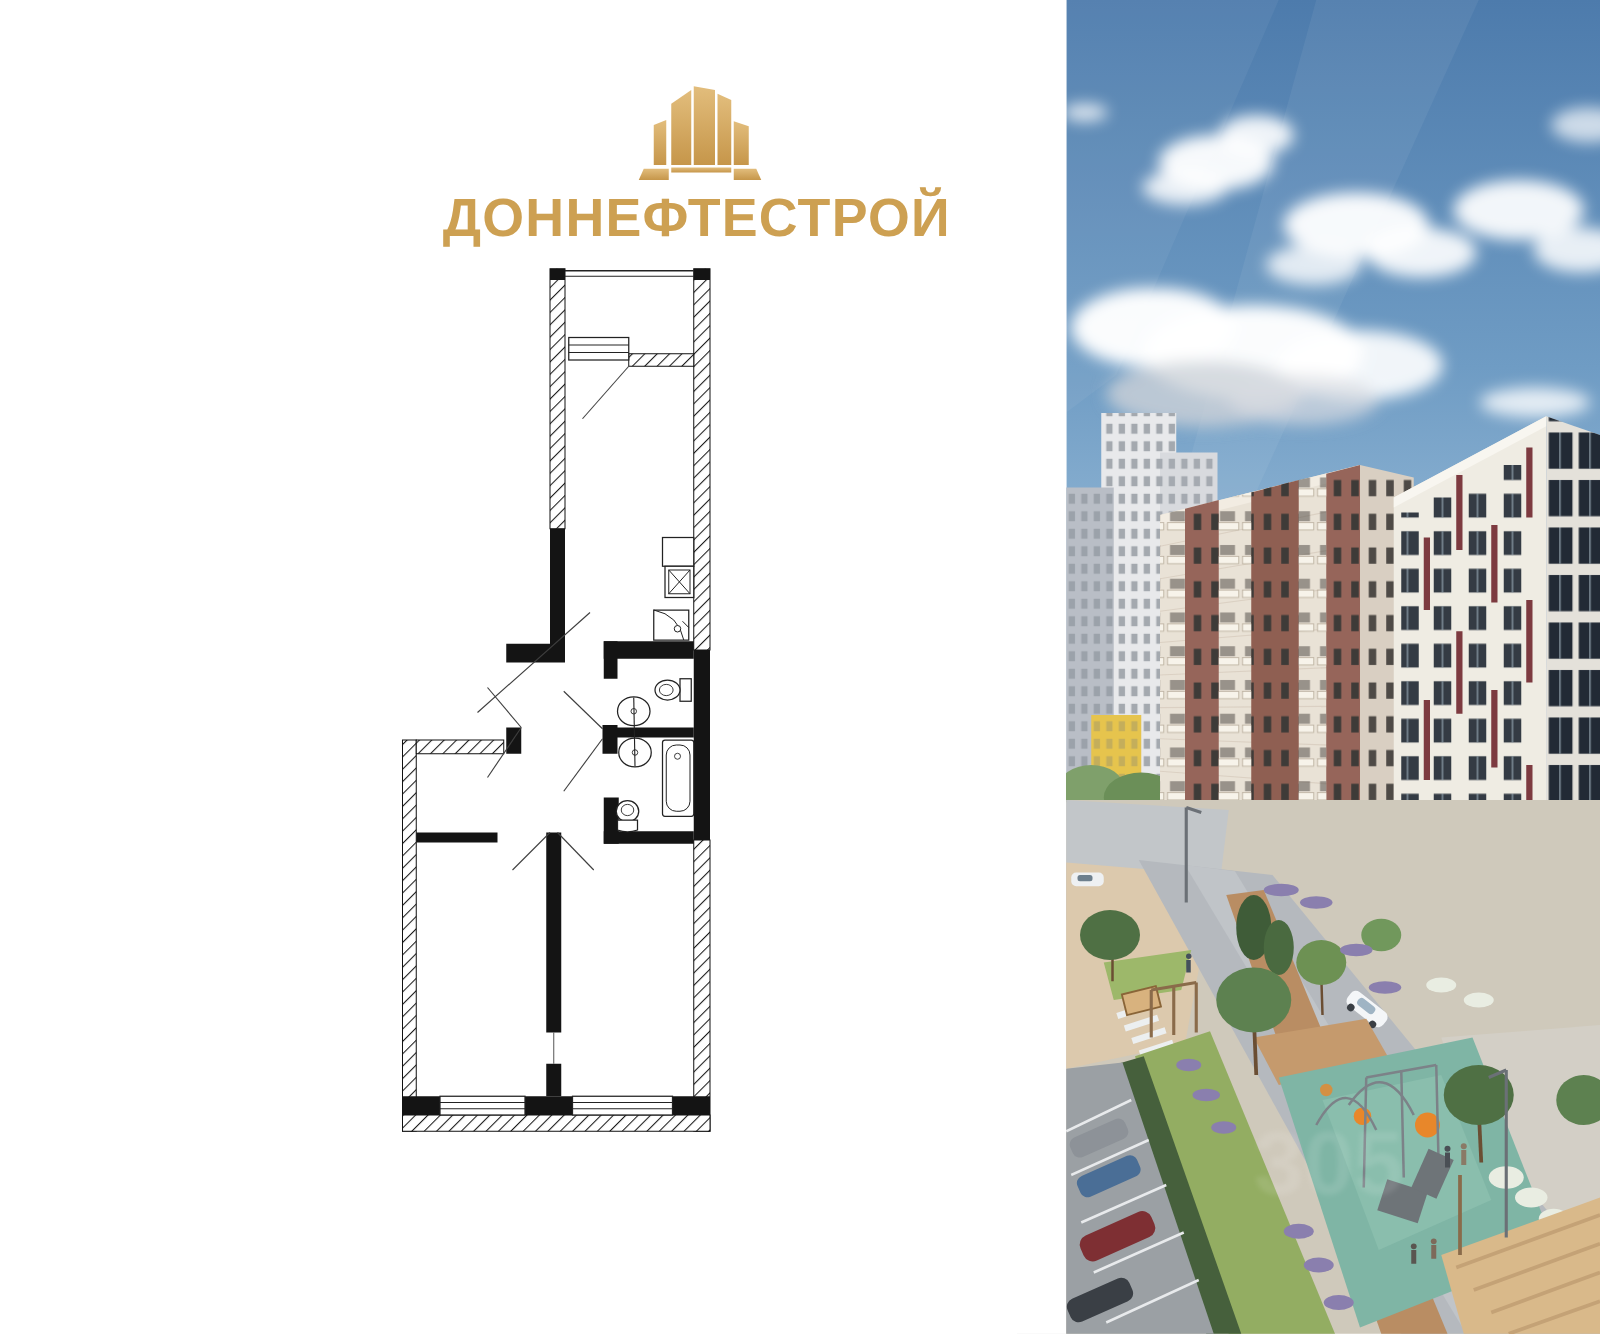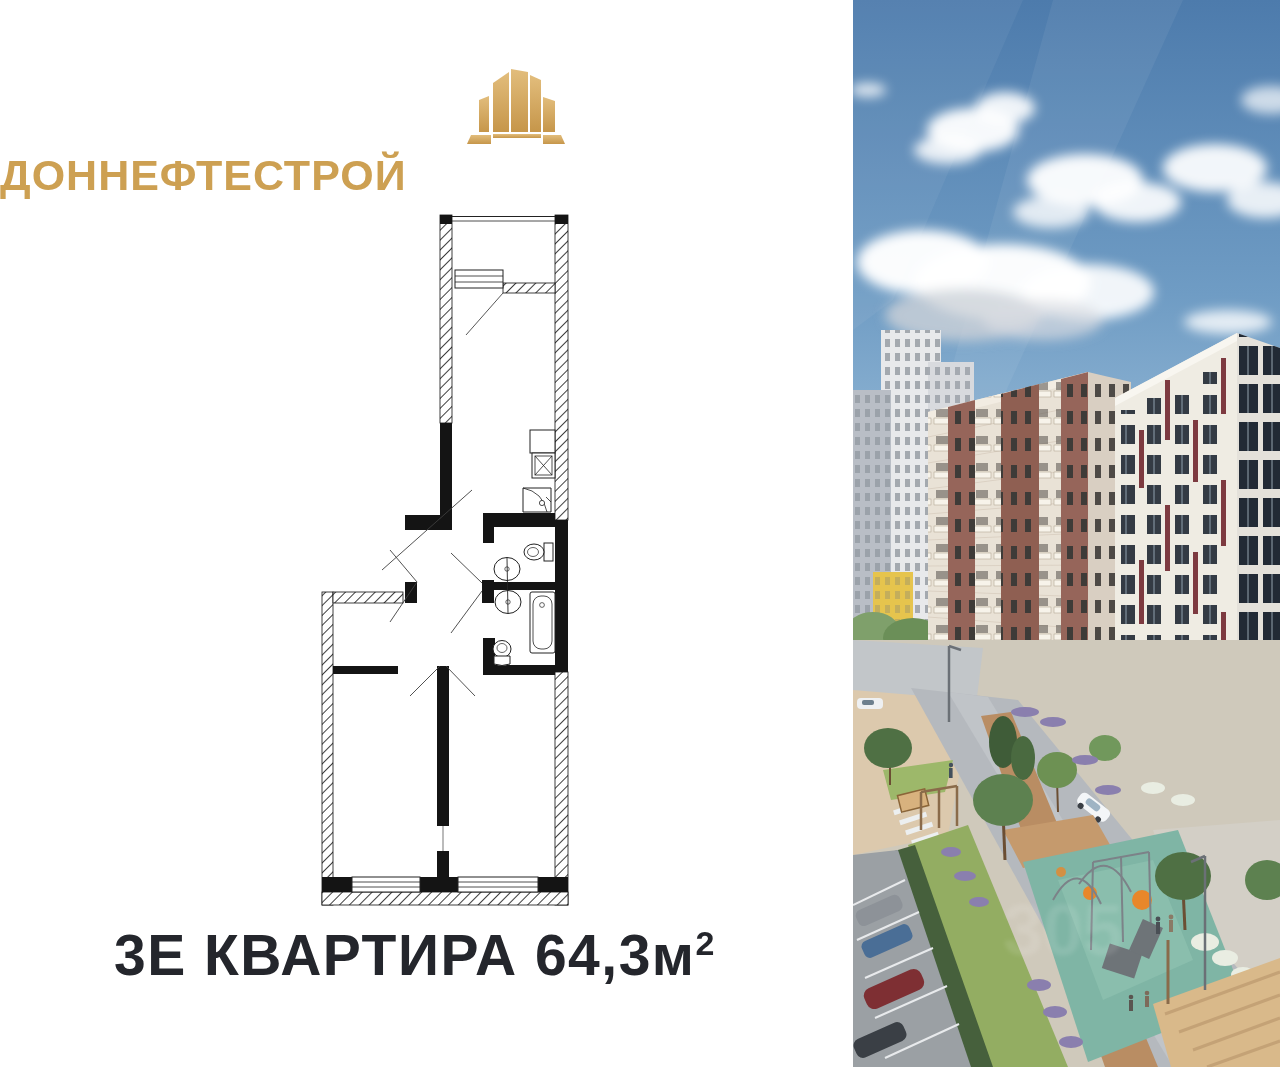--- a/index.html
+++ b/index.html
@@ -1,19 +1,19 @@
 <!DOCTYPE html>
 <html><head>
 <meta charset="utf-8">
 <style>
   html,body{margin:0;padding:0;background:#e9e9e9;}
   .canvas{position:relative;width:1280px;height:1067px;background:#ffffff;overflow:hidden;
           font-family:"Liberation Sans",sans-serif;}
   .left-panel{position:absolute;left:0;top:0;width:853px;height:1067px;background:#fff;}
-  .logo{position:absolute;left:0;top:58px;width:1027px;text-align:left;}
+  .logo{position:absolute;left:0;top:58px;width:1027px;text-align:center;padding-left:44px;}
   .logo-icon{display:block;margin:0 auto;}
   .brand-name{margin-top:4px;font-size:43px;font-weight:800;letter-spacing:1px;
               color:#cda052;line-height:1;}
   .plan-wrap{position:absolute;left:318px;top:213px;width:254px;height:694px;}
   .caption{position:absolute;left:114px;top:922px;font-size:57px;font-weight:600;
            color:#24262c;letter-spacing:1.5px;white-space:nowrap;}
   .caption sup{font-size:34px;vertical-align:super;line-height:0;}
   .right-panel{position:absolute;left:853px;top:0;width:427px;height:1067px;overflow:hidden;}
 </style>
 </head>
@@ -142,25 +142,20 @@
           <line x1="99" y1="369" x2="72" y2="409"></line>
           <line x1="164" y1="370" x2="133" y2="340"></line>
           <line x1="164" y1="378" x2="133" y2="420"></line>
           <line x1="122" y1="453" x2="92" y2="483"></line>
           <line x1="128" y1="453" x2="157" y2="483"></line>
           <line x1="125" y1="613" x2="125" y2="638" stroke-width="0.7"></line>
         </g>
       </svg>
     </div>
 
-    <div class="caption">
-      <span>3Е КВАРТИРА</span>
-      <span> </span>
-      <span>64,3м</span><sup>2</sup>
-    </div>
   </div>
 
   <div class="right-panel">
     <svg width="427" height="1067" viewBox="0 0 427 1067">
       <defs>
         <linearGradient id="sky" x1="0" y1="0" x2="0" y2="1">
           <stop offset="0" stop-color="#4d7bac"></stop>
           <stop offset="0.35" stop-color="#6f9cc4"></stop>
           <stop offset="0.62" stop-color="#9dbfda"></stop>
           <stop offset="0.8" stop-color="#d4e2ee"></stop>

